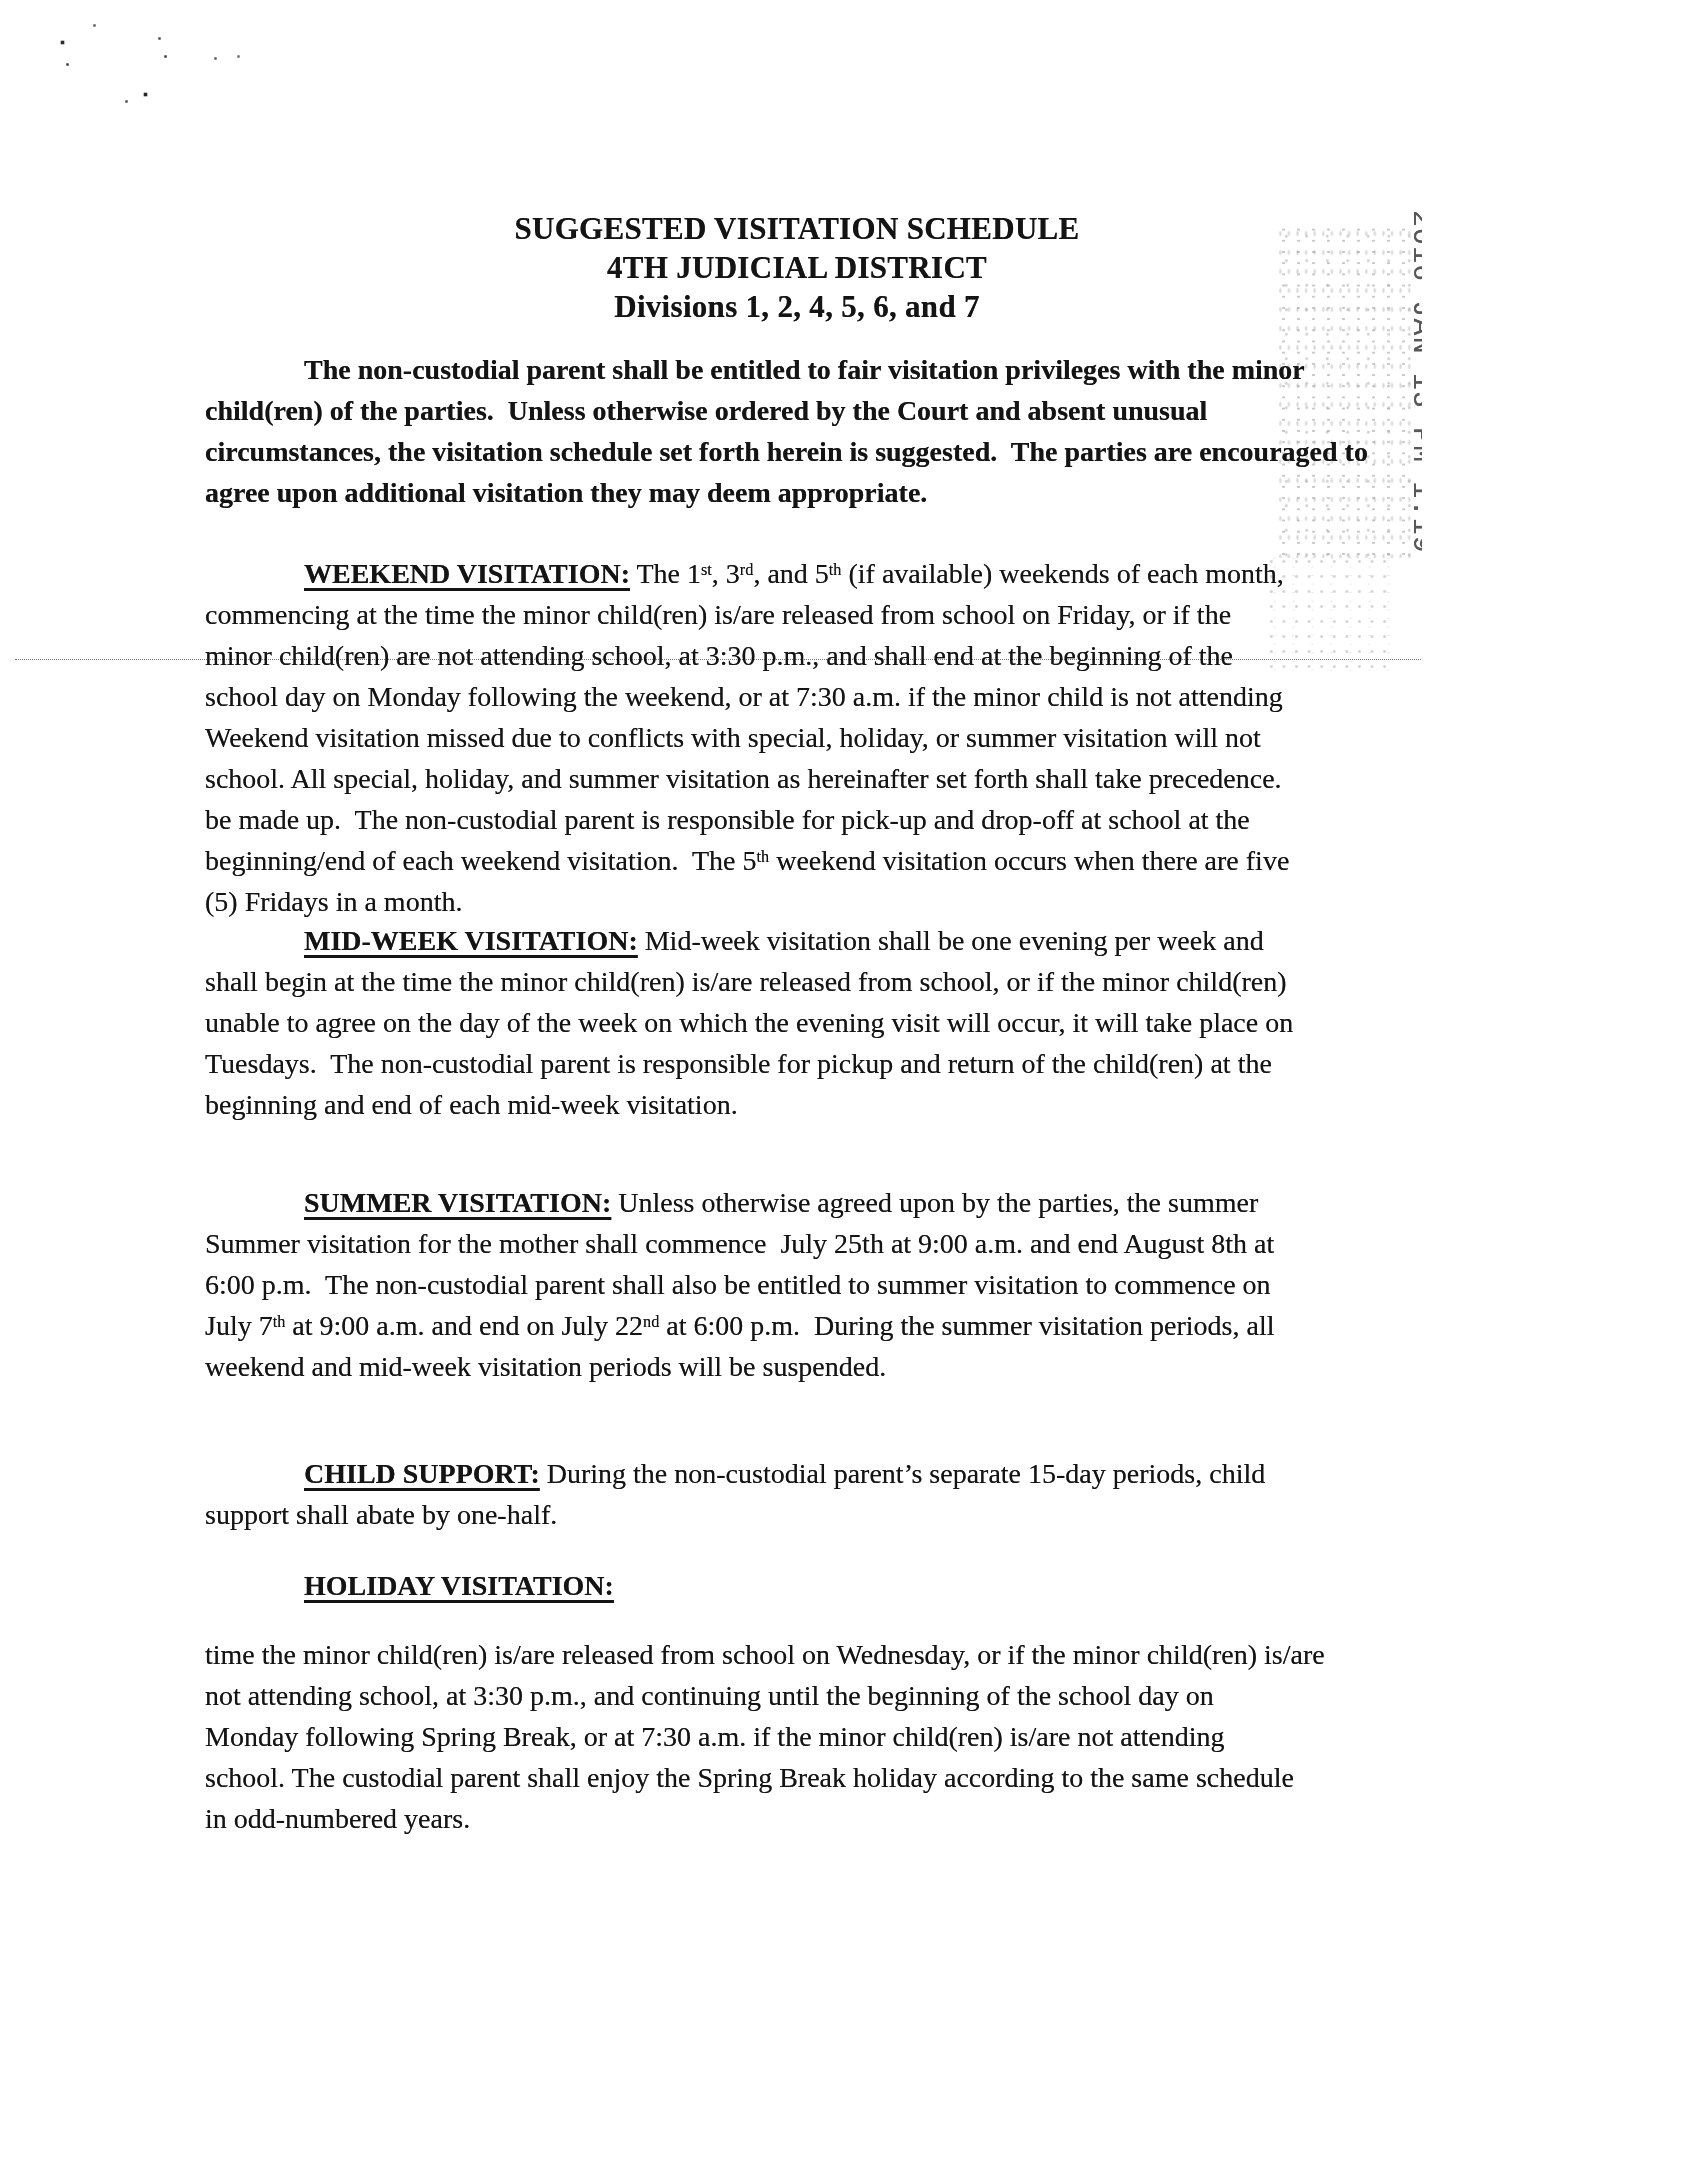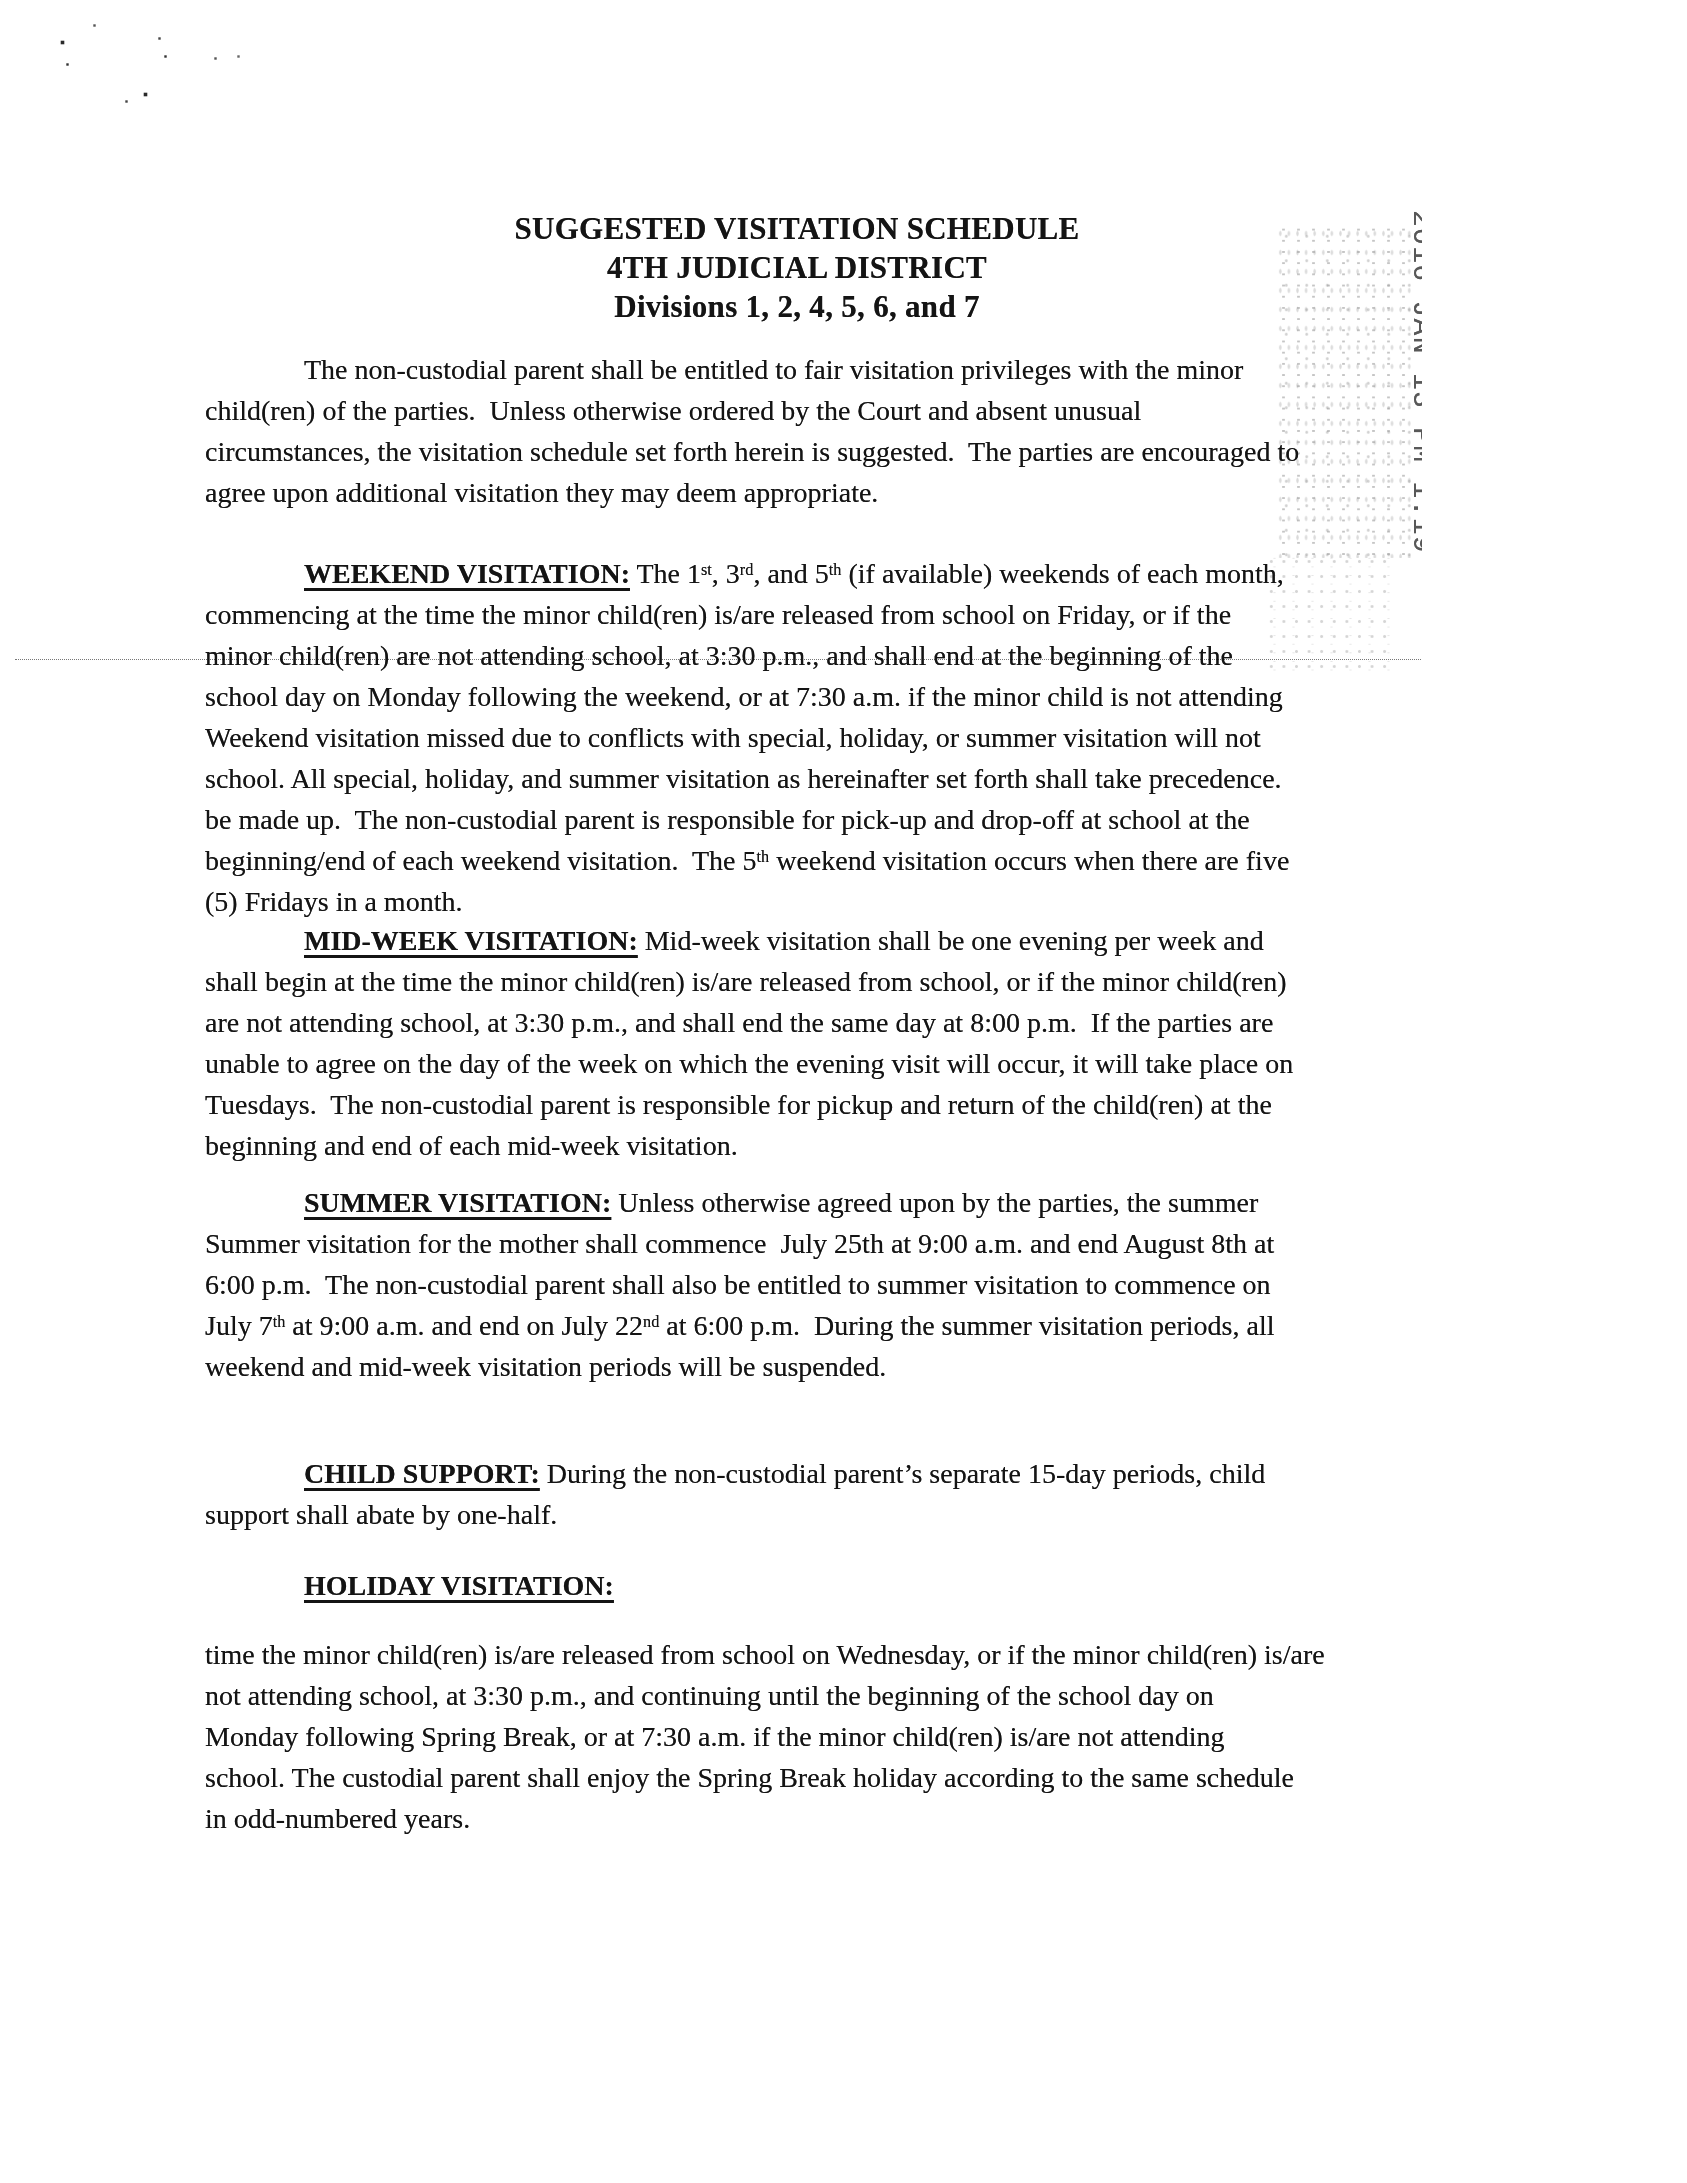--- a/index.html
+++ b/index.html
@@ -11,21 +11,21 @@
   
   .title{position:absolute;left:205px;top:209px;width:1184px;text-align:center;
     font-weight:bold;font-size:31px;line-height:39px;letter-spacing:0.3px;}
   
   .body-para{position:absolute;left:205px;width:1197px;font-size:28px;line-height:41px;}
   .t-line{white-space:pre;height:41px;}
   .t-line.first{padding-left:99px;}
   .seg-hu{font-weight:bold;text-decoration:underline;text-decoration-thickness:2.6px;text-underline-offset:4.6px;}
   .seg-h{font-weight:bold;}
   .seg-sup{font-size:0.58em;position:relative;top:-0.5em;line-height:0;}
-  .para-intro{top:349px;}
+  .para-intro{top:349px;font-weight:bold;}
   .para-weekend{top:553px;}
   .para-midweek{top:920px;}
   .para-summer{top:1182px;}
   .para-child{top:1453px;}
   .para-holiday{top:1565px;}
   .para-spring{top:1634px;}
   
   .fold-line{position:absolute;left:14.6px;top:659px;width:1634px;height:0;
     border-top:1.3px dotted #5f5f5f;opacity:.85;}
   
@@ -88,21 +88,20 @@
         <div class="t-line"><span>school day on Monday following the weekend, or at 7:30 a.m. if the minor child is not attending</span></div>
         <div class="t-line"><span>Weekend visitation missed due to conflicts with special, holiday, or summer visitation will not</span></div>
         <div class="t-line"><span>school. All special, holiday, and summer visitation as hereinafter set forth shall take precedence.</span></div>
         <div class="t-line"><span>be made up.  The non-custodial parent is responsible for pick-up and drop-off at school at the</span></div>
         <div class="t-line"><span>beginning/end of each weekend visitation.  The 5</span><span class="seg-sup">th</span><span> weekend visitation occurs when there are five</span></div>
         <div class="t-line"><span>(5) Fridays in a month.</span></div>
       </div>
       <div class="body-para para-midweek">
         <div class="t-line first"><span class="seg-hu">MID-WEEK VISITATION:</span><span> Mid-week visitation shall be one evening per week and</span></div>
         <div class="t-line"><span>shall begin at the time the minor child(ren) is/are released from school, or if the minor child(ren)</span></div>
-        <div class="t-line"><span>are not attending school, at 3:30 p.m., and shall end the same day at 8:00 p.m.  If the parties are</span></div>
         <div class="t-line"><span>unable to agree on the day of the week on which the evening visit will occur, it will take place on</span></div>
         <div class="t-line"><span>Tuesdays.  The non-custodial parent is responsible for pickup and return of the child(ren) at the</span></div>
         <div class="t-line"><span>beginning and end of each mid-week visitation.</span></div>
       </div>
       <div class="body-para para-summer">
         <div class="t-line first"><span class="seg-hu">SUMMER VISITATION:</span><span> Unless otherwise agreed upon by the parties, the summer</span></div>
         <div class="t-line"><span>Summer visitation for the mother shall commence  July 25th at 9:00 a.m. and end August 8th at</span></div>
         <div class="t-line"><span>6:00 p.m.  The non-custodial parent shall also be entitled to summer visitation to commence on</span></div>
         <div class="t-line"><span>July 7</span><span class="seg-sup">th</span><span> at 9:00 a.m. and end on July 22</span><span class="seg-sup">nd</span><span> at 6:00 p.m.  During the summer visitation periods, all</span></div>
         <div class="t-line"><span>weekend and mid-week visitation periods will be suspended.</span></div>

